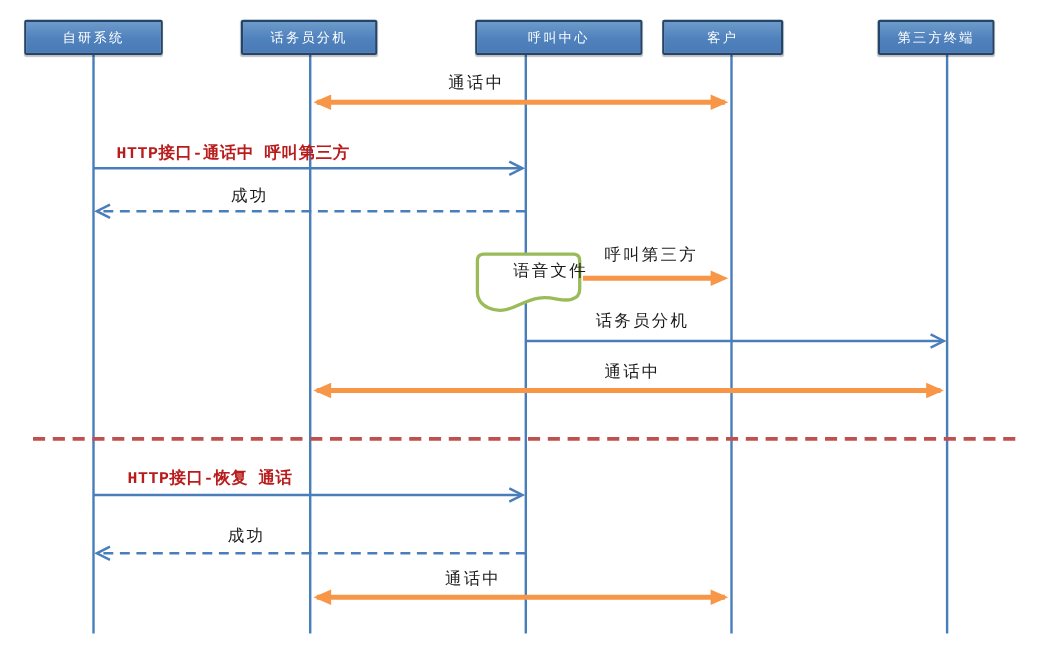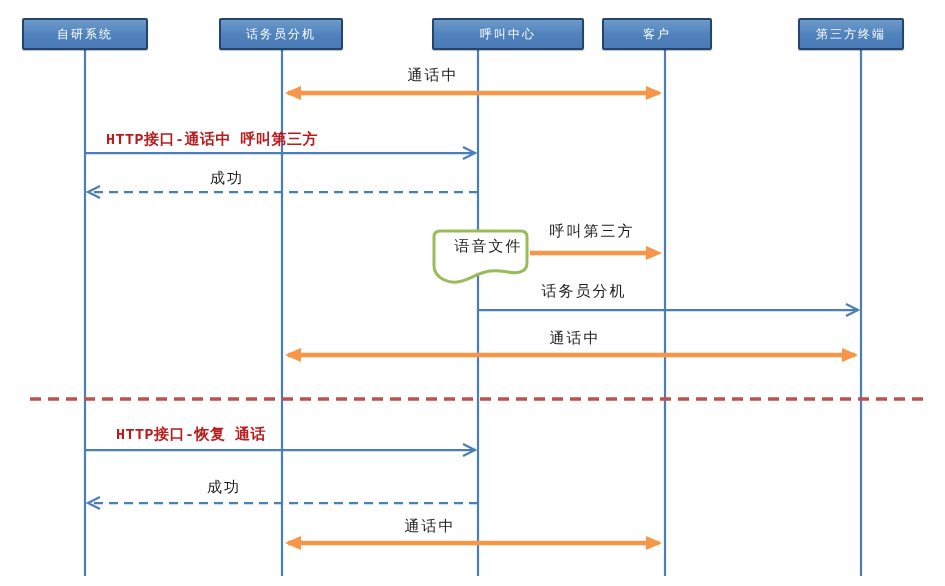--- a/index.html
+++ b/index.html
@@ -16,21 +16,21 @@
     box-shadow:0 1px 1px rgba(0,0,0,0.25);
   }
   .msg-label{
     position:absolute;font-size:15px;color:#1a1a1a;letter-spacing:2px;
     white-space:nowrap;transform:translateX(-50%);font-family:Liberation Mono, monospace;
   }
   .msg-label.left-align{transform:none;}
   .msg-label.red{color:#b91c1c;font-weight:bold;letter-spacing:0.5px;}
   .note-text{
     position:absolute;left:434px;top:237px;width:109px;text-align:center;
-    font-size:15px;color:#1a1a1a;letter-spacing:2px;white-space:nowrap;
+    font-size:15px;color:#1a1a1a;letter-spacing:2px;white-space:nowrap;padding-left:12px;
   }
 </style>
 </head>
 <body>
 
 <div class="stage">
 
   <svg class="layer" width="945" height="586" viewBox="0 0 945 586">
 
     <line x1="85" y1="50" x2="85" y2="576" stroke="#4a7ebb" stroke-width="2.2"></line>

